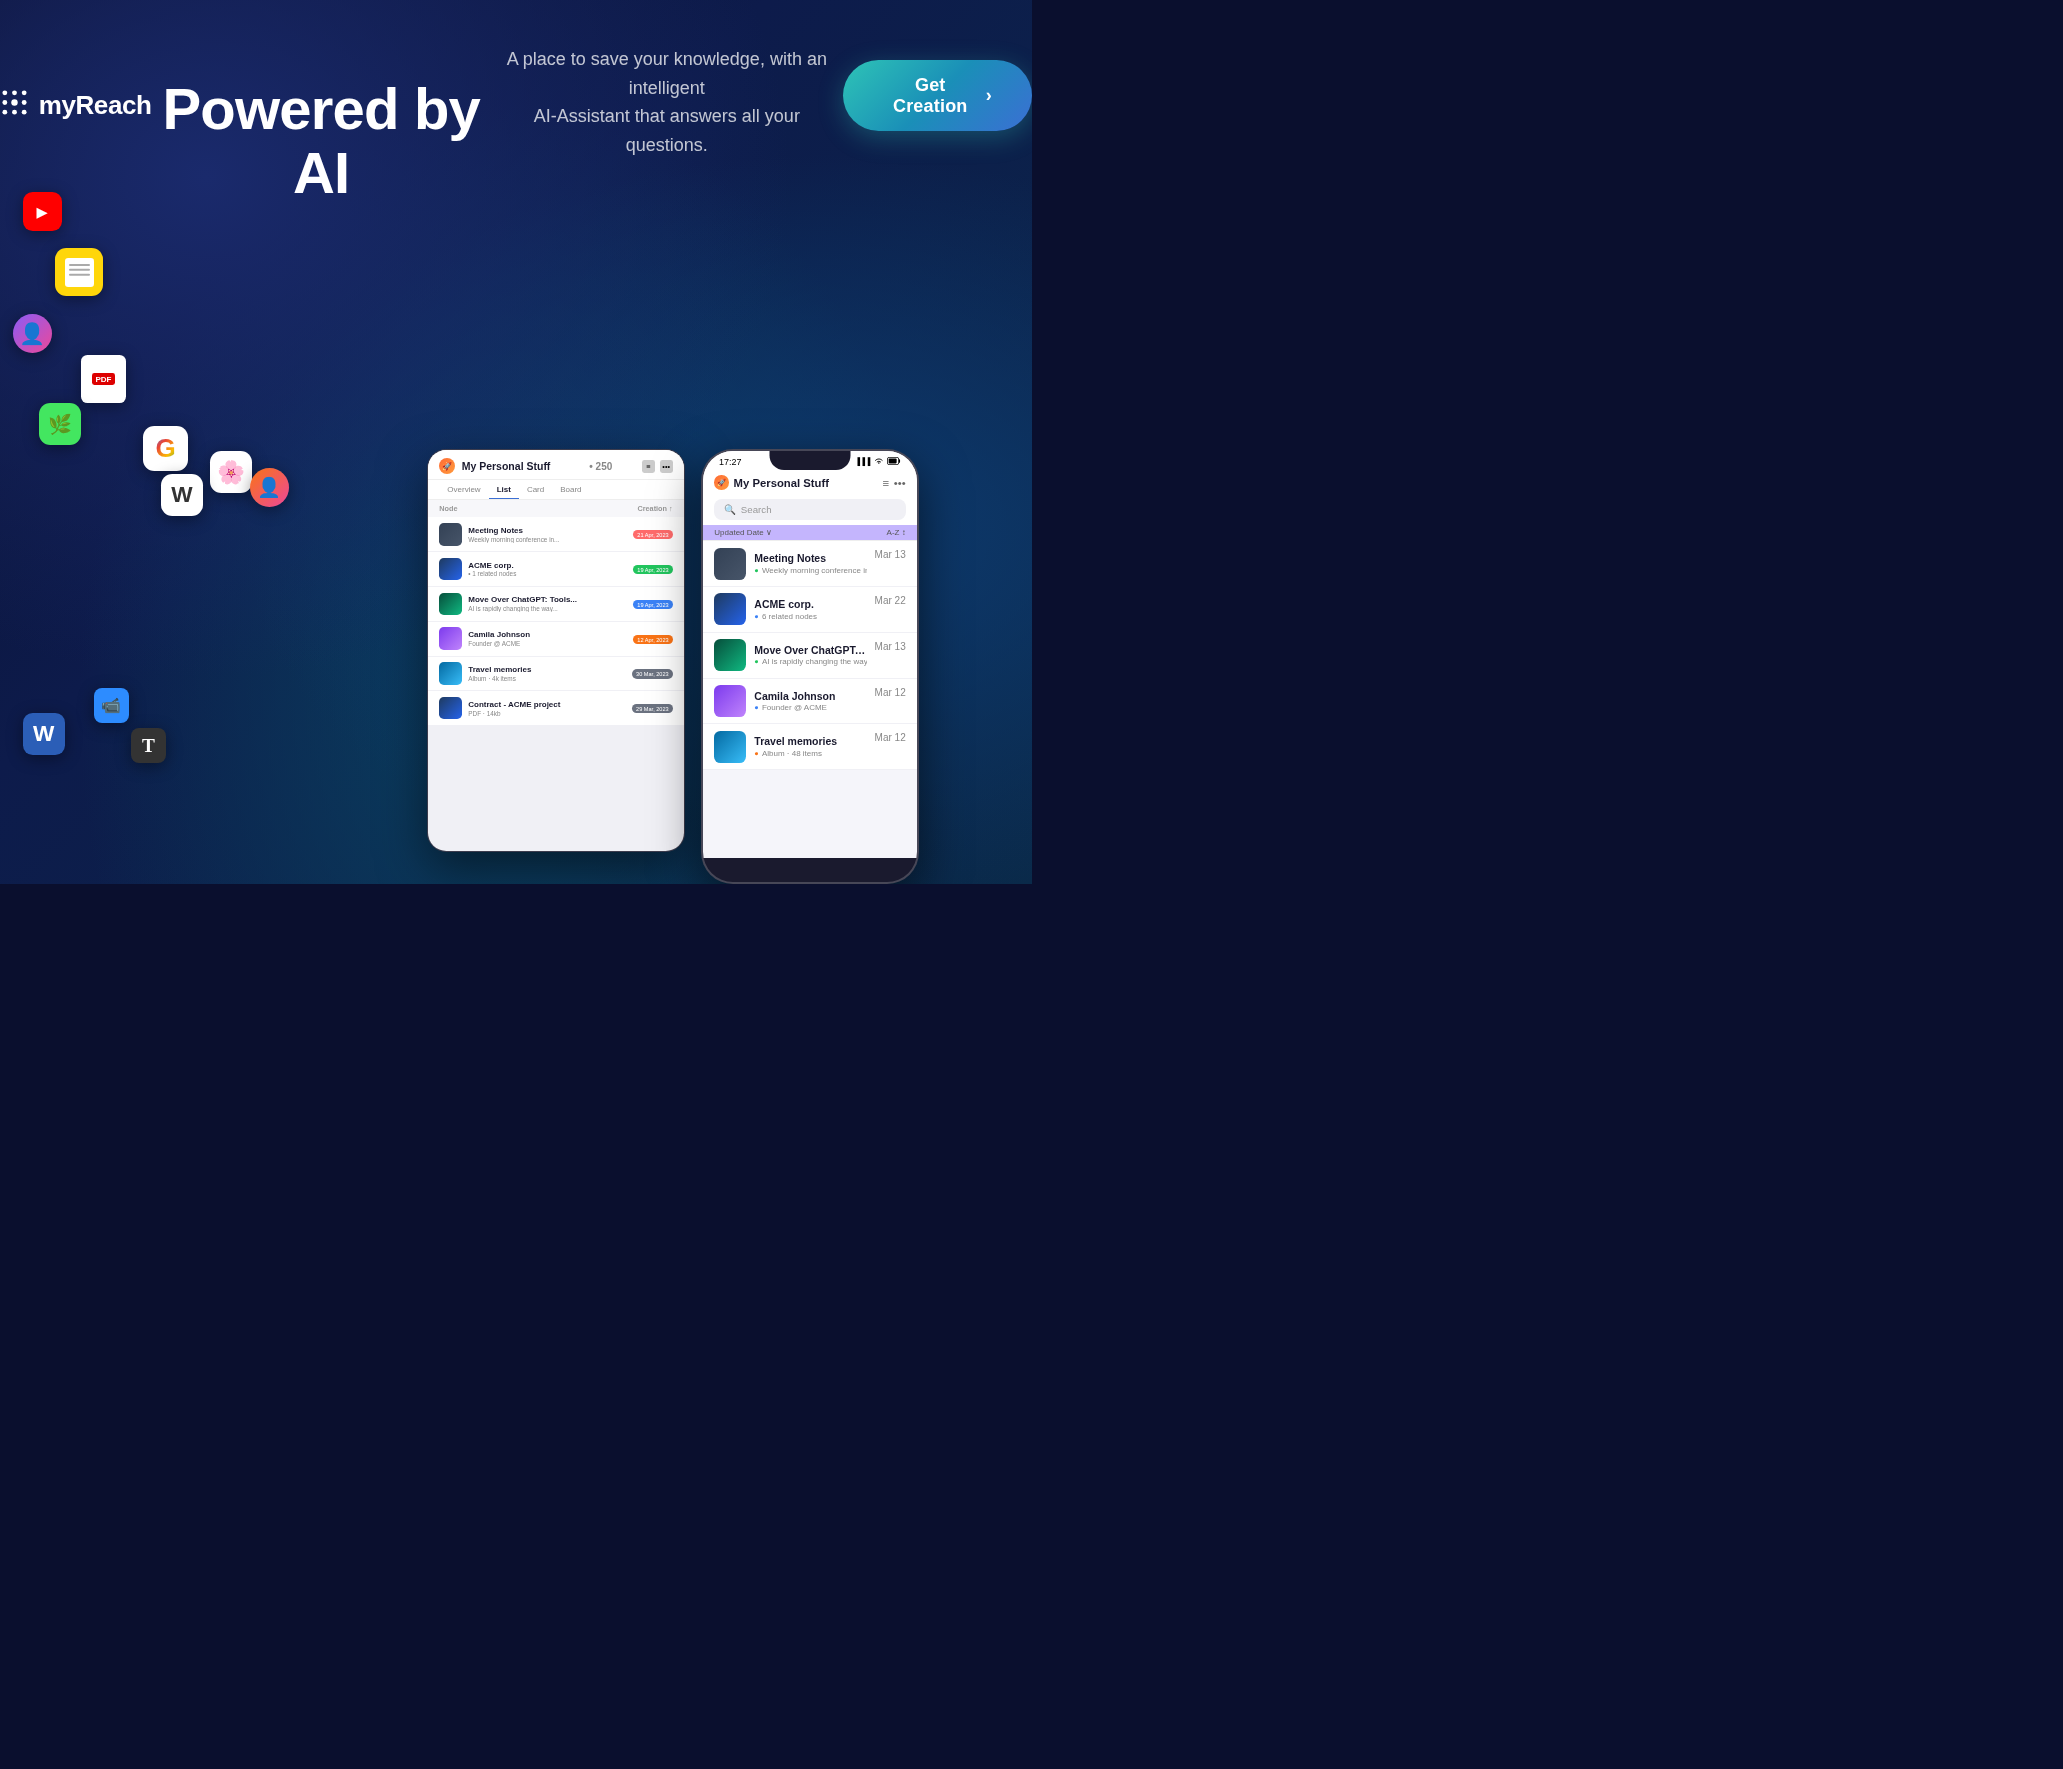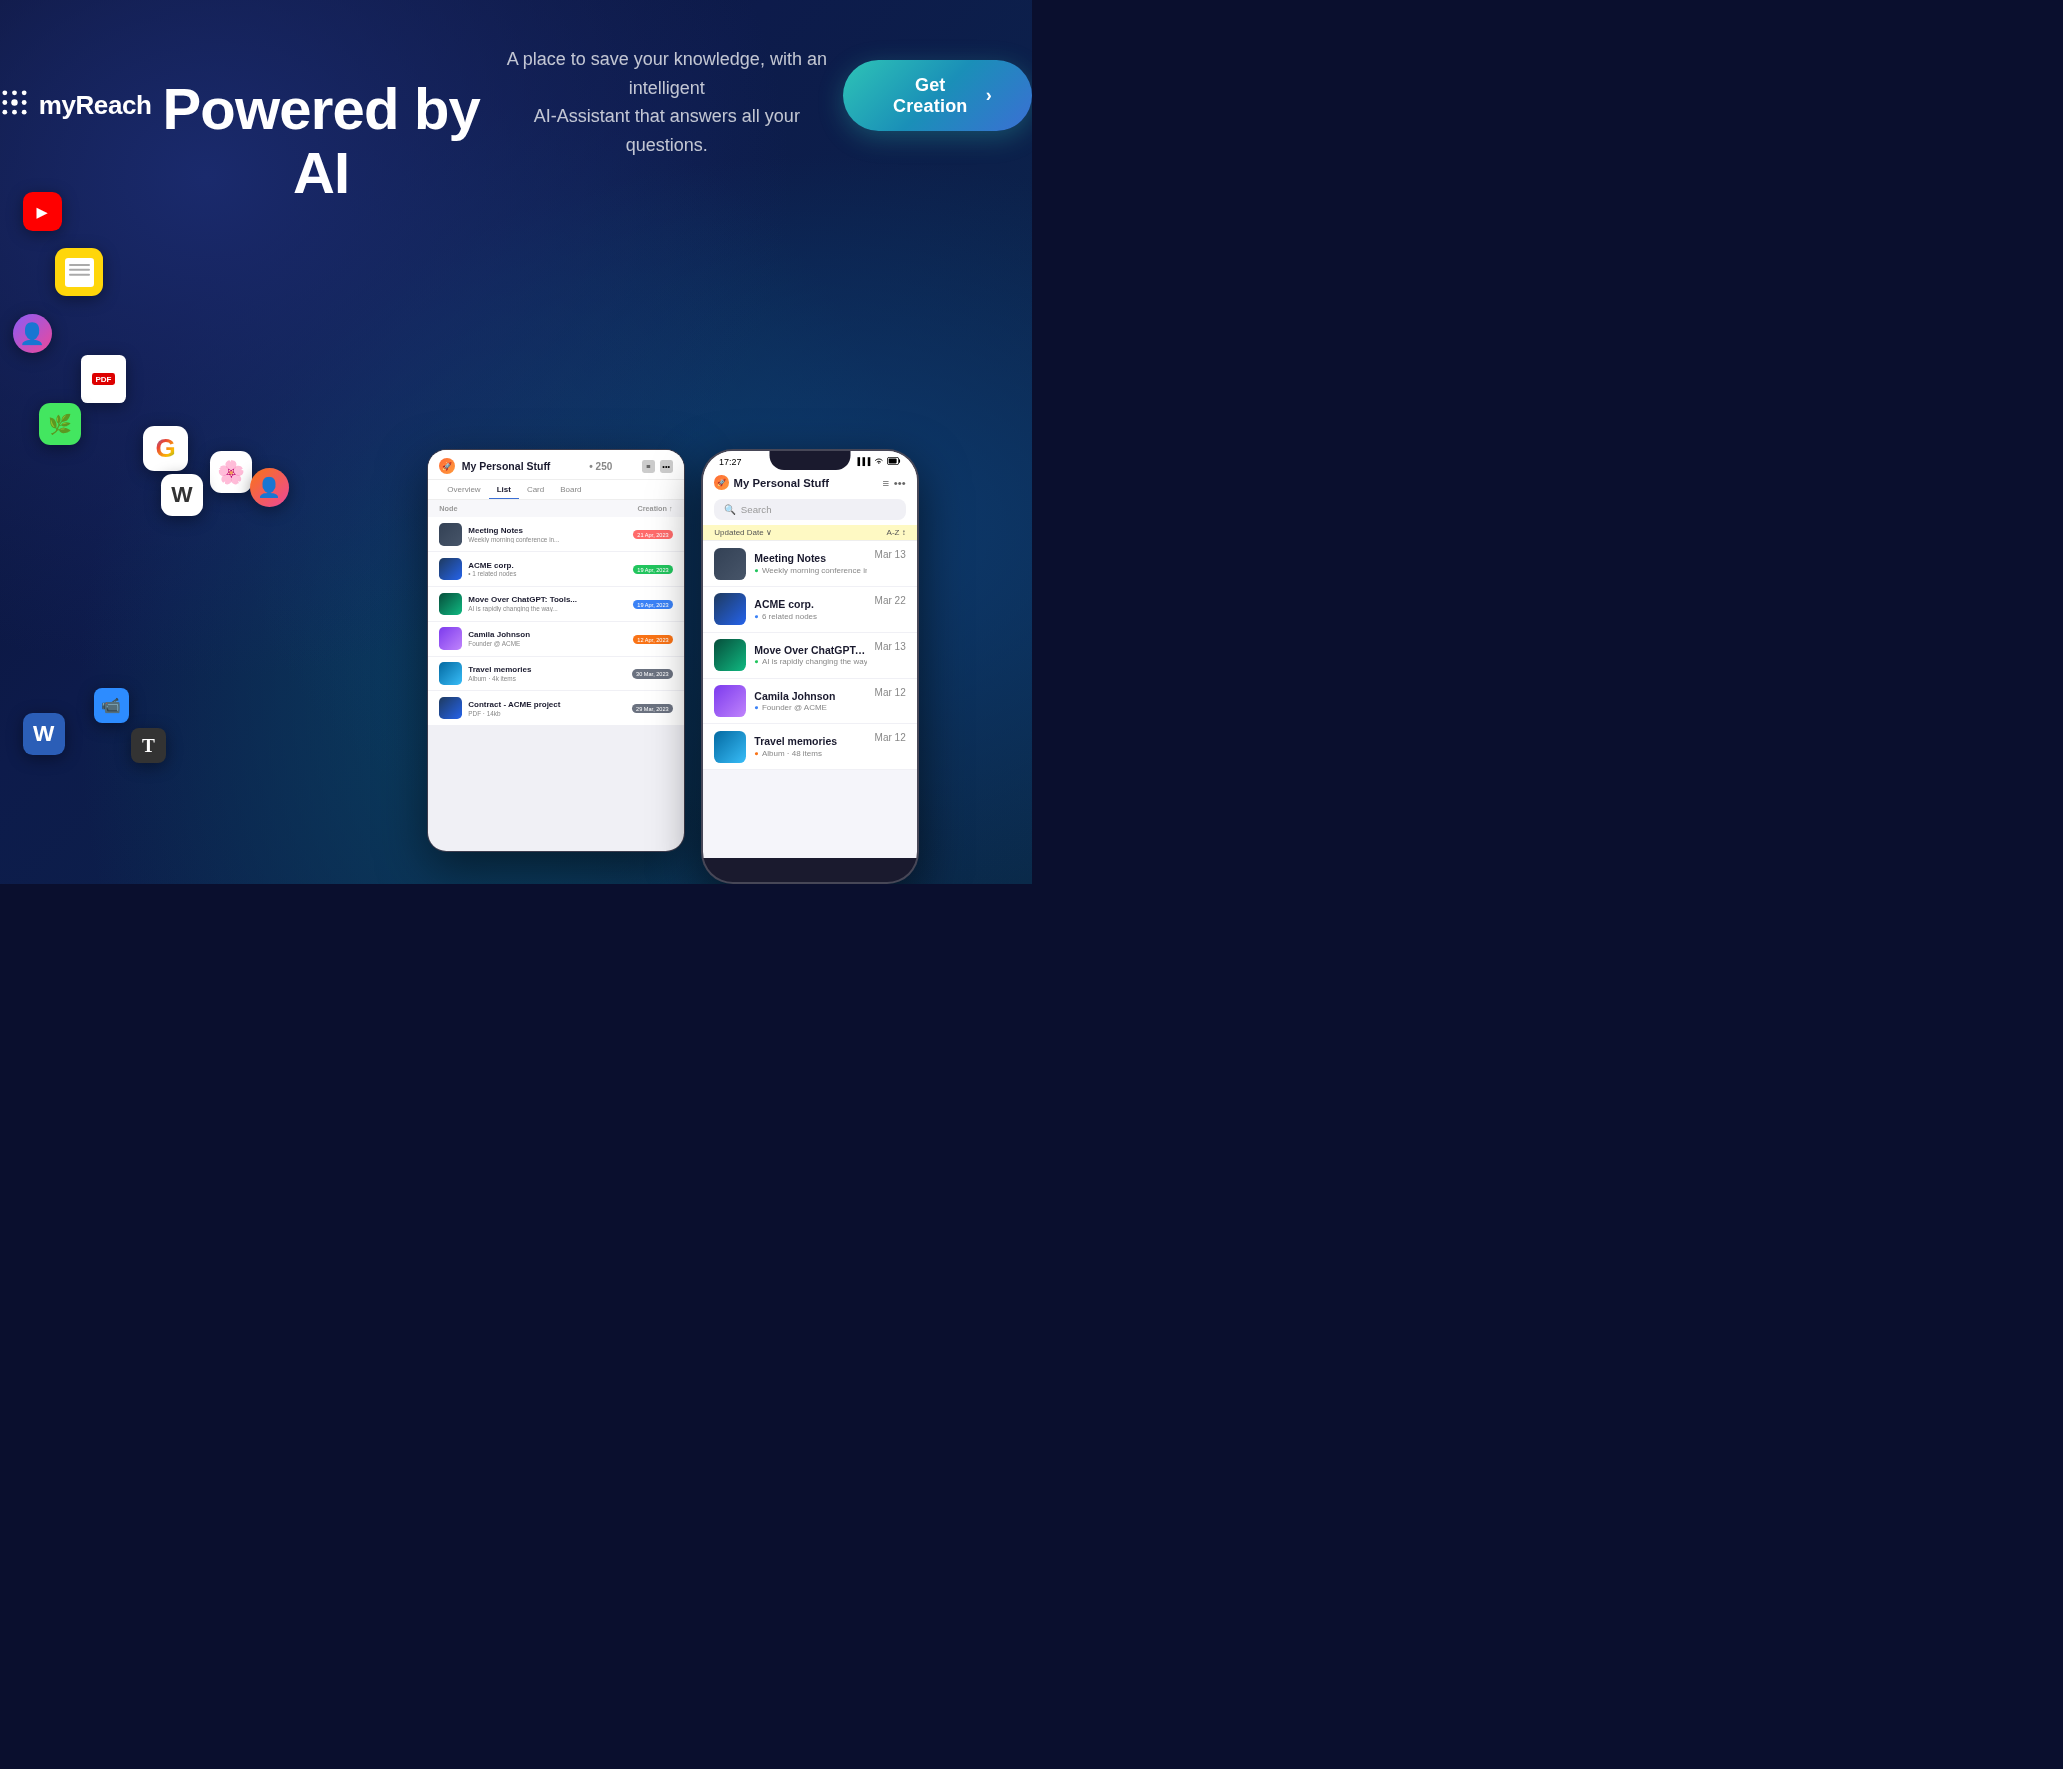--- a/index.html
+++ b/index.html
@@ -553,21 +553,21 @@
     .phone-search-text {
       font-size: 9.7px;
       color: #999;
     }
 
     .phone-sort-bar {
       display: flex;
       justify-content: space-between;
       align-items: center;
       padding: 3.2px 11.3px;
-      background: #fef9c3;
+      background: #c4b5fd;
       border-bottom: 0.8px solid #eee;
     }
 
     .phone-sort-label {
       font-size: 8px;
       color: #555;
     }
 
     .phone-sort-az {
       font-size: 8px;

